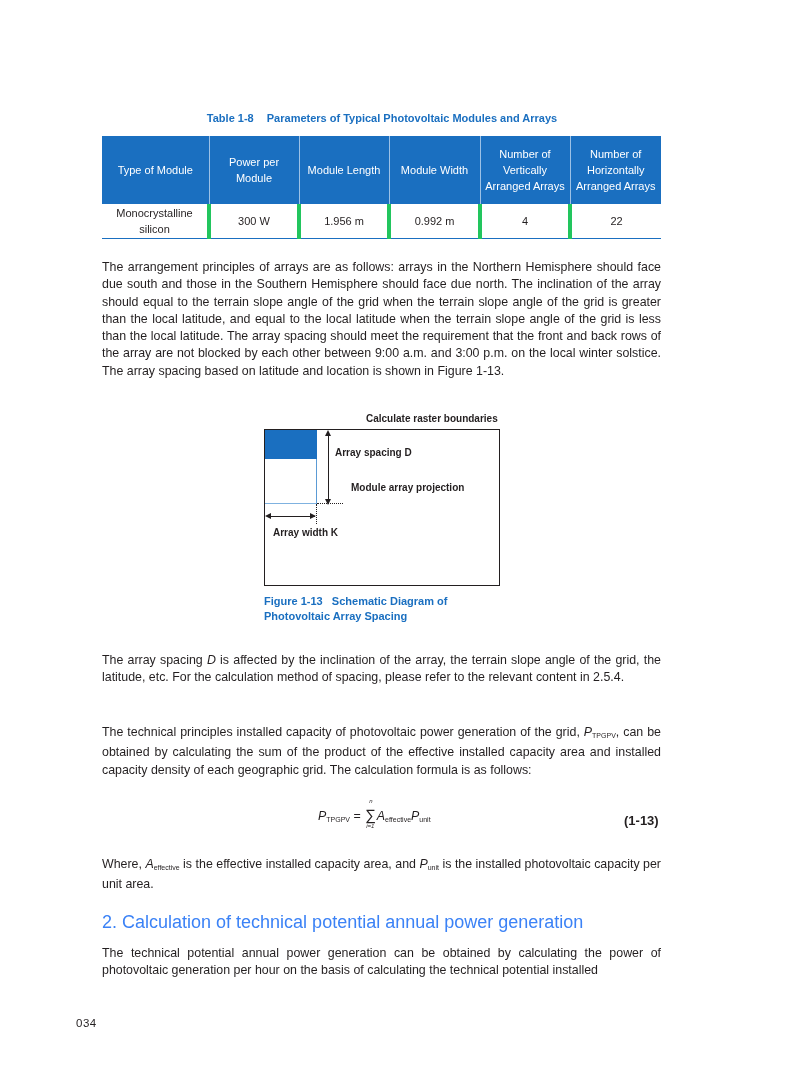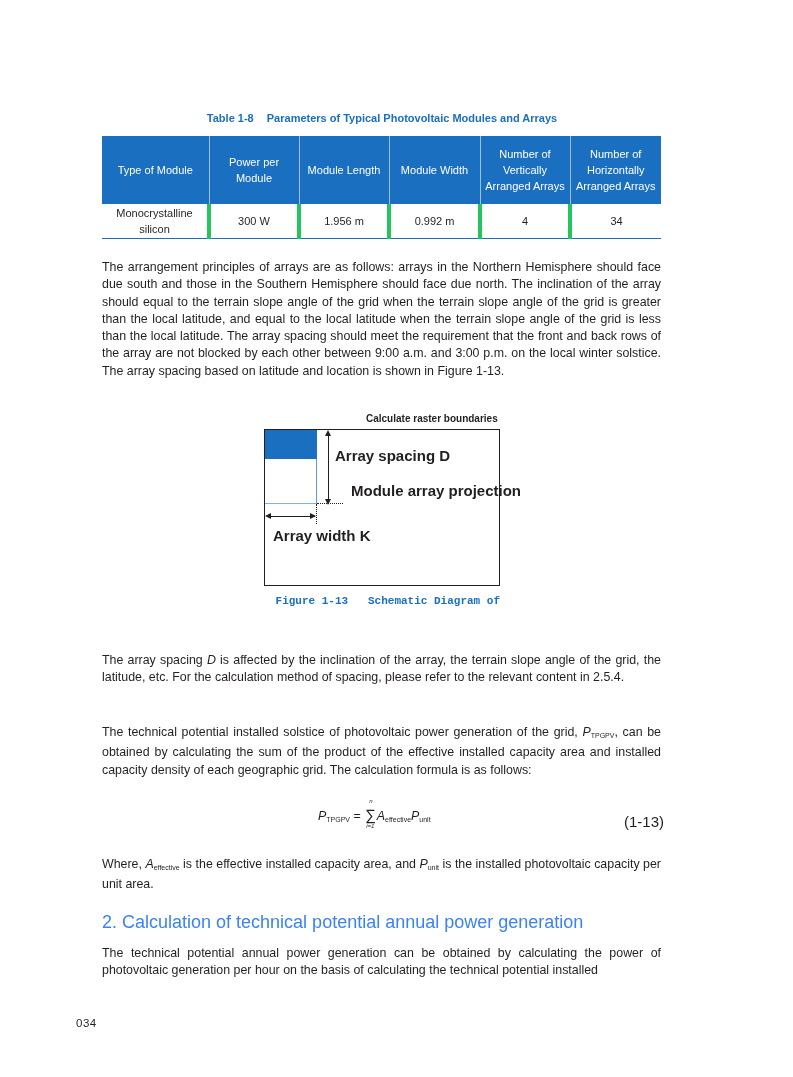--- a/index.html
+++ b/index.html
@@ -37,31 +37,31 @@
               border-right:3px solid transparent; border-bottom:6px solid #231f20; }
   .arrow-down { position:absolute; left:60px; top:69px; width:0; height:0; border-left:3px solid transparent;
                 border-right:3px solid transparent; border-top:6px solid #231f20; }
   .fig-dot-h { position:absolute; left:52px; top:73px; width:26px; border-top:1px dotted #231f20; }
   .fig-dot-v { position:absolute; left:51px; top:74px; height:20px; border-left:1px dotted #231f20; }
   .fig-hline { position:absolute; left:2px; top:86px; width:48px; height:1px; background:#231f20; }
   .arrow-left { position:absolute; left:0; top:83px; width:0; height:0; border-top:3px solid transparent;
                 border-bottom:3px solid transparent; border-right:6px solid #231f20; }
   .arrow-right { position:absolute; left:45px; top:83px; width:0; height:0; border-top:3px solid transparent;
                  border-bottom:3px solid transparent; border-left:6px solid #231f20; }
-  .fig-label { position:absolute; font-size:15px; white-space:nowrap; color:#231f20; }
+  .fig-label { position:absolute; font-size:10px; white-space:nowrap; color:#231f20; }
 
-  .fig-caption { position:absolute; left:264px; top:594px; width:236px; text-align:right;
-                 color:#1a6fc0; font-weight:bold; font-size:11px; line-height:15px;font-family:Liberation Mono, monospace; }
+  .fig-caption { position:absolute; left:264px; top:594px; width:236px; text-align:left;
+                 color:#1a6fc0; font-weight:bold; font-size:11px; line-height:15px; }
 
   .equation { position:absolute; left:318px; top:806px; font-size:12.4px; font-style:italic; color:#231f20; white-space:nowrap; }
   .equation sub { font-size:7px; font-style:normal; vertical-align:-2px; }
   .sigma { position:relative; display:inline-block; font-style:normal; font-size:15px; margin:0 1px; }
   .sigma .up { position:absolute; top:-8px; left:4px; font-size:6px; font-style:italic; }
   .sigma .lo { position:absolute; top:17px; left:1px; font-size:6px; font-style:italic; }
-  .eq-num { position:absolute; left:624px; top:813px; font-size:15px; color:#231f20; }
+  .eq-num { position:absolute; left:624px; top:813px; font-size:13px; color:#231f20;font-weight:bold; }
 
   .subheading { position:absolute; left:102px; top:912px; font-size:18px; color:#3b82f6; }
   .page-num { position:absolute; left:36px; top:1017px; font-size:11.5px; color:#231f20; letter-spacing:0.5px;padding-left:40px; }
 </style>
 </head>
 <body>
 
 <div class="page">
 
   <div class="table-caption">
@@ -88,21 +88,21 @@
         <th>Number of Horizontally Arranged Arrays</th>
       </tr>
     </thead>
     <tbody>
       <tr>
         <td>Monocrystalline silicon</td>
         <td>300 W</td>
         <td>1.956 m</td>
         <td>0.992 m</td>
         <td>4</td>
-        <td>34</td>
+        <td>22</td>
       </tr>
     </tbody>
   </table>
 
   <p class="para" style="top:259px; margin:0;">The arrangement principles of arrays are as follows: arrays in the Northern Hemisphere should face due south and those in the Southern Hemisphere should face due north. The inclination of the array should equal to the terrain slope angle of the grid when the terrain slope angle of the grid is greater than the local latitude, and equal to the local latitude when the terrain slope angle of the grid is less than the local latitude. The array spacing should meet the requirement that the front and back rows of the array are not blocked by each other between 9:00 a.m. and 3:00 p.m. on the local winter solstice. The array spacing based on latitude and location is shown in Figure 1-13.</p>
 
   <div class="figure">
     <div class="fig-top-label">Calculate raster boundaries</div>
     <div class="fig-box">
       <div class="fig-blue"></div>
@@ -116,25 +116,26 @@
       <div class="fig-hline"></div>
       <div class="arrow-right"></div>
       <div class="fig-label" style="left:70px; top:17px;">Array spacing D</div>
       <div class="fig-label" style="left:86px; top:52px;">Module array projection</div>
       <div class="fig-label" style="left:8px; top:97px;">Array width K</div>
     </div>
   </div>
 
   <div class="fig-caption">
     <div style="white-space:pre;">Figure 1-13   Schematic Diagram of</div>
+    <div>Photovoltaic Array Spacing</div>
   </div>
 
   <p class="para" style="top:652px; margin:0;"><span>The array spacing </span><i>D</i><span> is affected by the inclination of the array, the terrain slope angle of the grid, the latitude, etc. For the calculation method of spacing, please refer to the relevant content in 2.5.4.</span></p>
 
-  <p class="para" style="top:724px; margin:0;"><span>The technical potential installed solstice of photovoltaic power generation of the grid, </span><i>P</i><sub>TPGPV</sub><span>, can be obtained by calculating the sum of the product of the effective installed capacity area and installed capacity density of each geographic grid. The calculation formula is as follows:</span></p>
+  <p class="para" style="top:724px; margin:0;"><span>The technical principles installed capacity of photovoltaic power generation of the grid, </span><i>P</i><sub>TPGPV</sub><span>, can be obtained by calculating the sum of the product of the effective installed capacity area and installed capacity density of each geographic grid. The calculation formula is as follows:</span></p>
 
   <div class="equation">
     <span>P</span><sub>TPGPV</sub><span style="font-style:normal;white-space:pre;"> = </span><span class="sigma"><span>∑</span><span class="up">n</span><span class="lo">i=1</span></span><span>A</span><sub>effective</sub><span>P</span><sub>unit</sub>
   </div>
   <div class="eq-num">(1-13)</div>
 
   <p class="para" style="top:856px; margin:0;"><span>Where, </span><i>A</i><sub>effective</sub><span> is the effective installed capacity area, and </span><i>P</i><sub>unit</sub><span> is the installed photovoltaic capacity per unit area.</span></p>
 
   <div class="subheading">2. Calculation of technical potential annual power generation</div>
 

